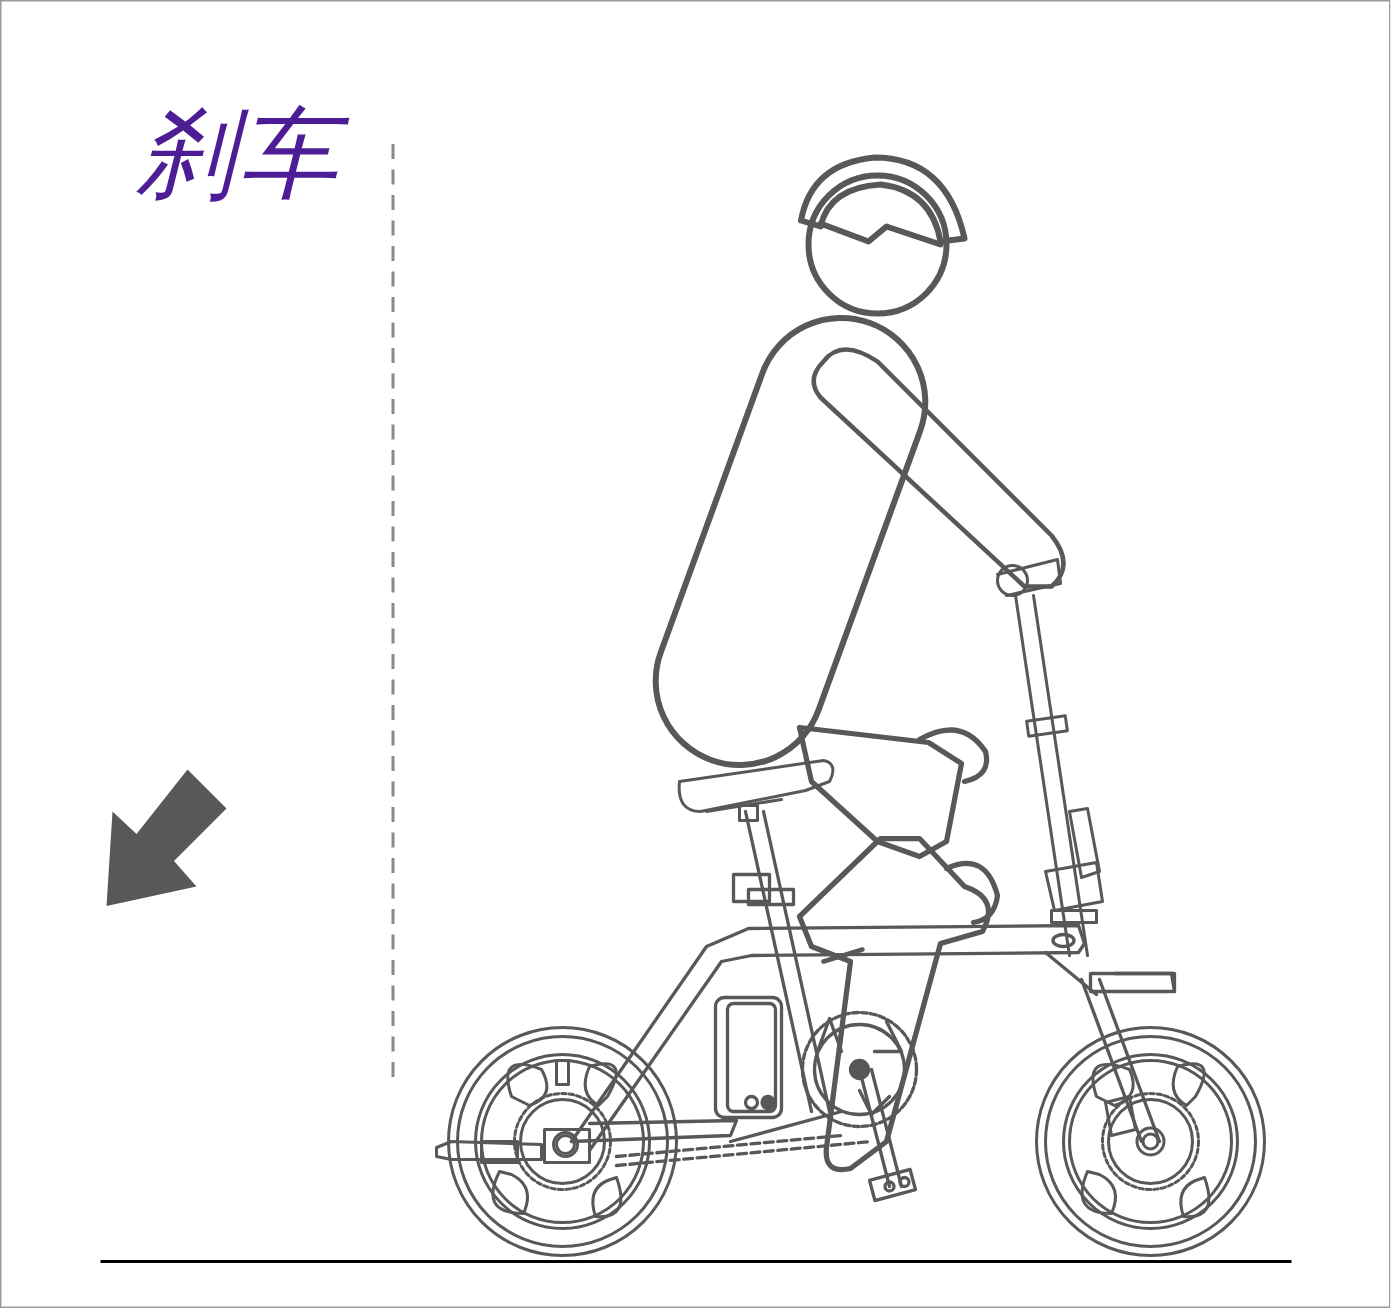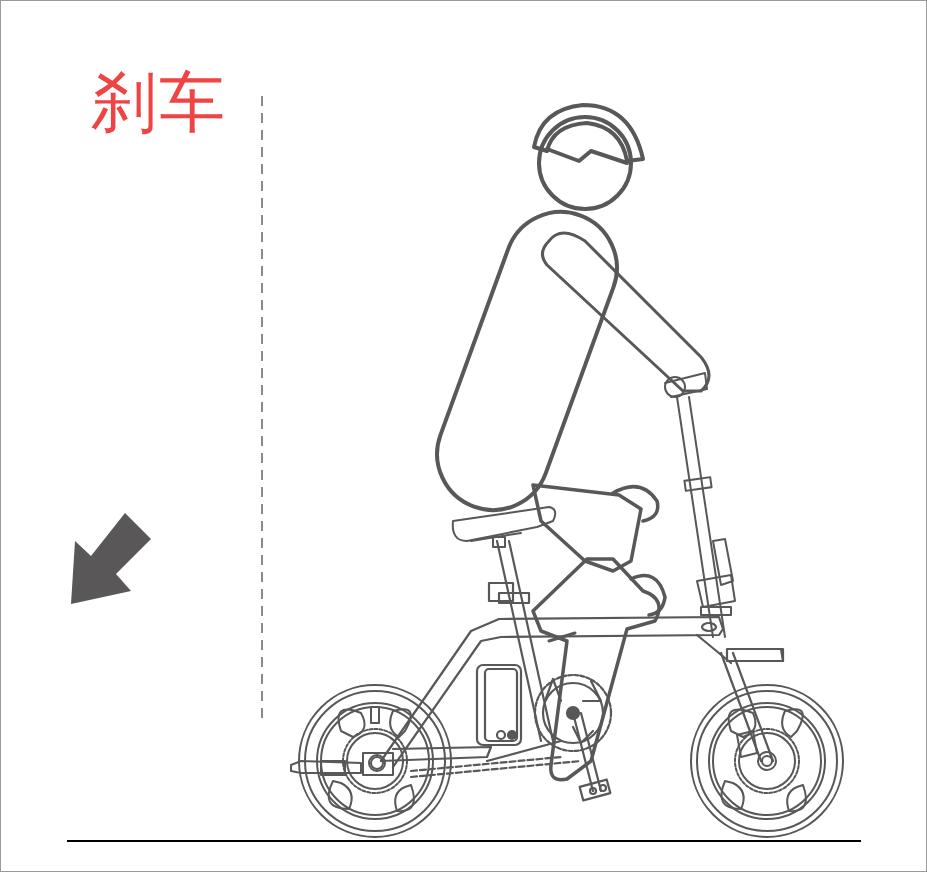--- a/index.html
+++ b/index.html
@@ -1,18 +1,18 @@
 <!DOCTYPE html>
 <html><head>
 <meta charset="utf-8">
 <style>
   html, body { margin: 0; padding: 0; background: #ffffff; }
   body { width: 927px; height: 872px; position: relative; overflow: hidden; font-family: "DejaVu Sans", sans-serif; }
   .frame { position: absolute; left: 0; top: 0; width: 925px; height: 870px; border: 1px solid #9a9a9a; background: #fff; }
-  .title { position: absolute; left: 90px; top: 62px; font-size: 66px; line-height: 80px; color: #ef4444; letter-spacing: 2px; font-family: "DejaVu Sans", sans-serif; }
+  .title { position: absolute; left: 90px; top: 62px; font-size: 66px; line-height: 80px; color: #4c1d95; letter-spacing: 2px; font-family: "DejaVu Sans", sans-serif; font-style: italic; }
   svg.art { position: absolute; left: 0; top: 0; }
 </style>
 </head>
 <body>
 
 <div class="frame">
   <div class="title">刹车</div>
 
   <svg class="art" width="927" height="872" viewBox="0 0 927 872">
 

